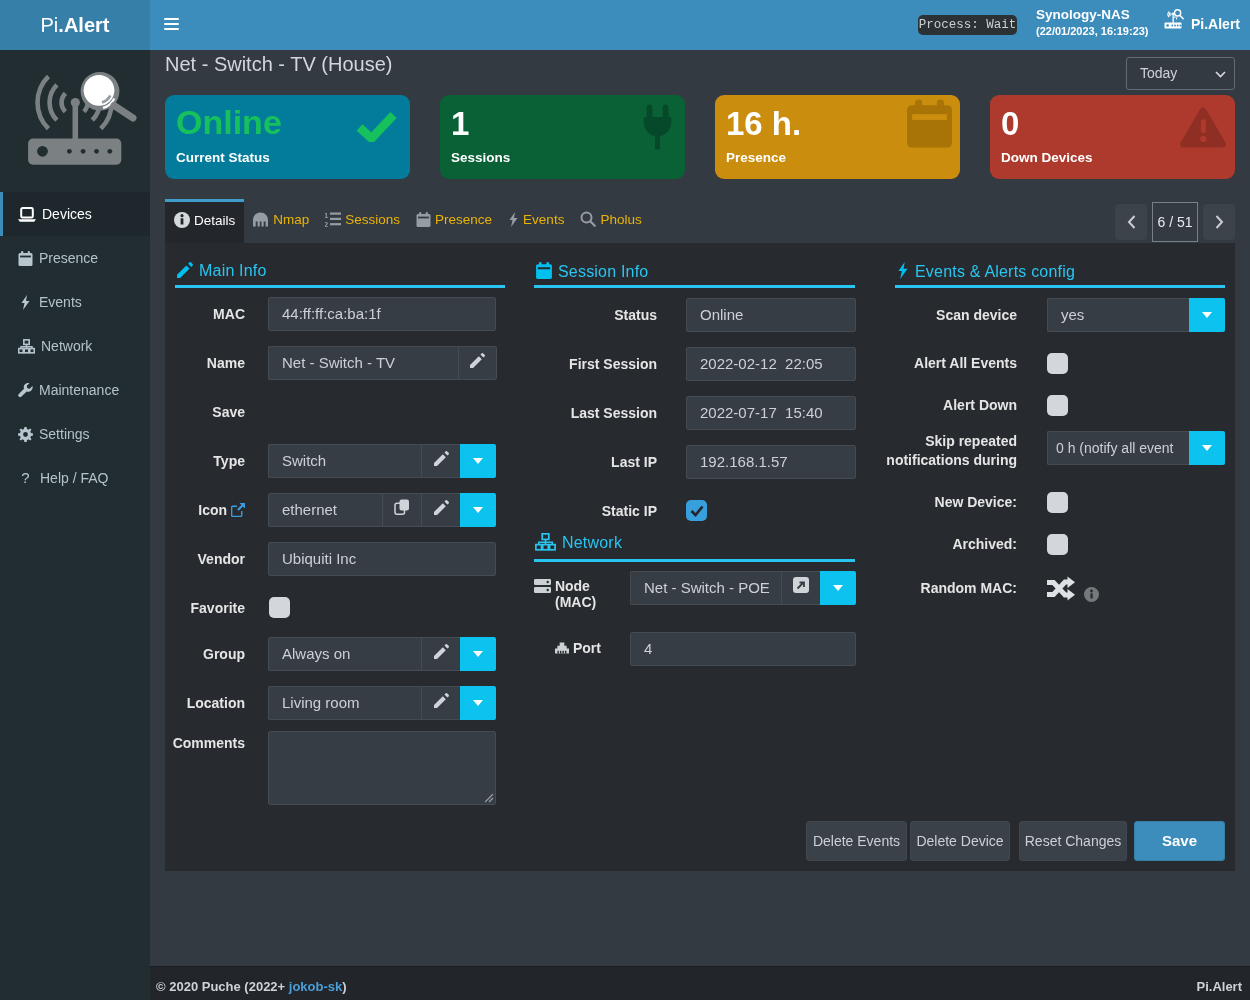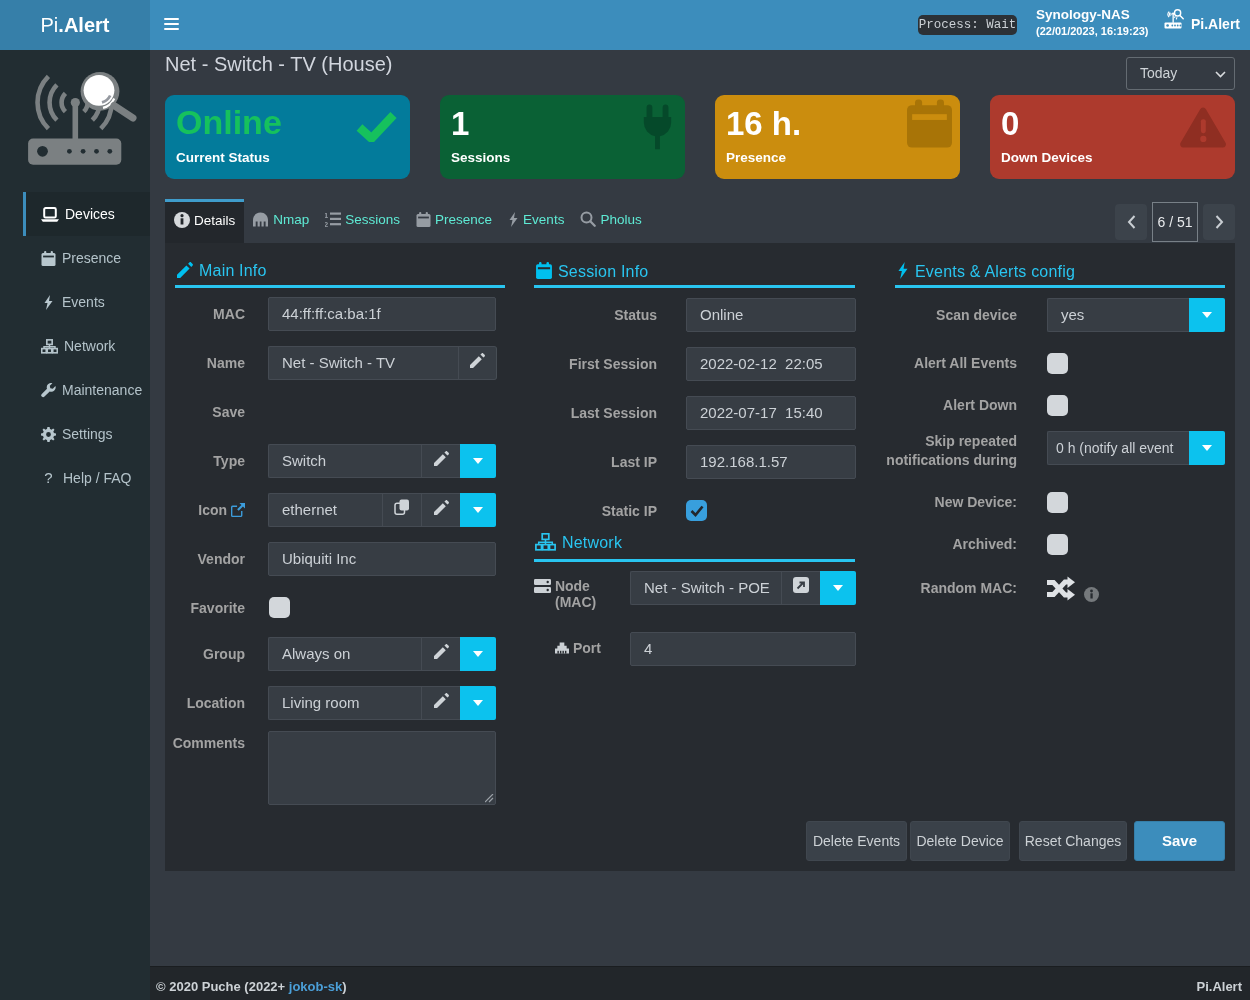--- a/index.html
+++ b/index.html
@@ -16,21 +16,21 @@
 #procbadge { position:absolute; left:918px; top:15px; width:99px; height:20px; background:#2c3136; border-radius:5px; color:#ccd1d5; font-family:"Liberation Mono",monospace; font-size:12.5px; line-height:20px; text-align:center; white-space:nowrap; }
 #systext { position:absolute; left:1036px; top:7px; text-align:left; color:#fff; font-size:12px; font-weight:bold; line-height:16px; }
 #systext .b { font-size:13.5px; }
 #minilogo { position:absolute; left:1163px; top:9px; }
 #hdrbrand { position:absolute; right:10px; top:16px; color:#fff; font-size:14px; font-weight:bold; }
 
 
 #sidebar { position:absolute; left:0; top:50px; width:150px; height:950px; background:#222d32; }
 #biglogo { position:absolute; left:20px; top:5px; }
 .menu { position:absolute; left:0; top:142px; width:150px; }
-.mitem { position:relative; height:44px; line-height:44px; color:#b4c3ca; font-size:14px; padding-left:18px; white-space:nowrap;margin-left:23px; }
+.mitem { position:relative; height:44px; line-height:44px; color:#b4c3ca; font-size:14px; padding-left:18px; white-space:nowrap; }
 .mitem svg { vertical-align:-3px; margin-right:6px; }
 .mitem.active { background:#1e282c; color:#fff; border-left:3px solid #3c8dbc; padding-left:15px; }
 
 
 #content { position:absolute; left:150px; top:50px; width:1100px; height:913px; background:#343a42; }
 #title { position:absolute; left:165px; top:53px; color:#d2d6de; font-size:20px; }
 #todaysel { position:absolute; left:1126px; top:57px; width:109px; height:33px; border:1px solid #646b72; border-radius:3px; color:#ced3d7; font-size:14px; line-height:31px; padding-left:13px; }
 #todaysel .chev { position:absolute; right:8px; top:13px; }
 
 
@@ -39,34 +39,34 @@
 .card .lbl { position:absolute; left:11px; top:55px; font-size:13.5px; font-weight:bold; }
 #card1 { left:165px; background:#037b9b; }
 #card1 .big { color:#16c15d; font-size:34px; top:8px; }
 #card2 { left:440px; background:#0a6135; }
 #card3 { left:715px; background:#cb8d0e; }
 #card4 { left:990px; background:#ad3a2d; }
 .card .icon { position:absolute; }
 
 
 #tabs { position:absolute; left:165px; top:199px; height:44px; }
-.tab { float:left; height:44px; line-height:42px; font-size:13.5px; color:#5eead4; padding:0 8px; }
+.tab { float:left; height:44px; line-height:42px; font-size:13.5px; color:#eab308; padding:0 8px; }
 .tab svg { vertical-align:-3px; margin-right:4px; }
 .tab.active { background:#23272c; border-top:3px solid #3f9ccb; line-height:37px; color:#fff; padding:0 9px; }
 .pgbtn { position:absolute; top:204px; width:32px; height:36px; background:#3c434b; border-radius:4px; color:#c9ced3; text-align:center; line-height:34px; font-size:17px; }
 #pgnum { position:absolute; left:1152px; top:202px; width:46px; height:40px; border:1px solid #788087; color:#e8eaec; font-size:14px; text-align:center; line-height:38px; }
 
 
 #panel { position:absolute; left:165px; top:243px; width:1070px; height:628px; background:#272b30; }
 
 .sechead { position:absolute; color:#29c5f0; font-size:16px; font-weight:normal; letter-spacing:0.2px; }
 .sechead svg { vertical-align:-2px; margin-right:6px; }
 .underline { position:absolute; height:3px; background:#29c5f0; }
 
-.flabel { position:absolute; color:#a3a3a3; font-size:14px; font-weight:bold; text-align:right; }
+.flabel { position:absolute; color:#e5e5e5; font-size:14px; font-weight:bold; text-align:right; }
 .finput { position:absolute; overflow:hidden; background:#373d44; border:1px solid #454b53; border-radius:2px; color:#ccd1d6; font-size:15px; line-height:32px; padding-left:13px; height:34px; }
 .igroup { position:absolute; height:34px; display:flex; }
 .igroup .gi { background:#373d44; border:1px solid #454b53; border-right:none; color:#ccd1d6; font-size:15px; line-height:32px; padding-left:13px; height:34px; border-radius:2px 0 0 2px; }
 .igroup .gbtn { width:39px; height:34px; background:#373d44; border:1px solid #454b53; border-right:none; text-align:center; line-height:32px; }
 .igroup .gcyan { width:36px; height:34px; background:#0cc2ee; border-radius:0 2px 2px 0; text-align:center; line-height:34px; }
 .caret { display:inline-block; width:0; height:0; border-left:5px solid transparent; border-right:5px solid transparent; border-top:6px solid #fff; vertical-align:2px; }
 .checkbox { position:absolute; width:21px; height:21px; background:#d3d7db; border-radius:5px; }
 .checkbox.checked { background:#389fdd; }
 .checkbox.checked svg { position:absolute; left:4px; top:5px; }
 

